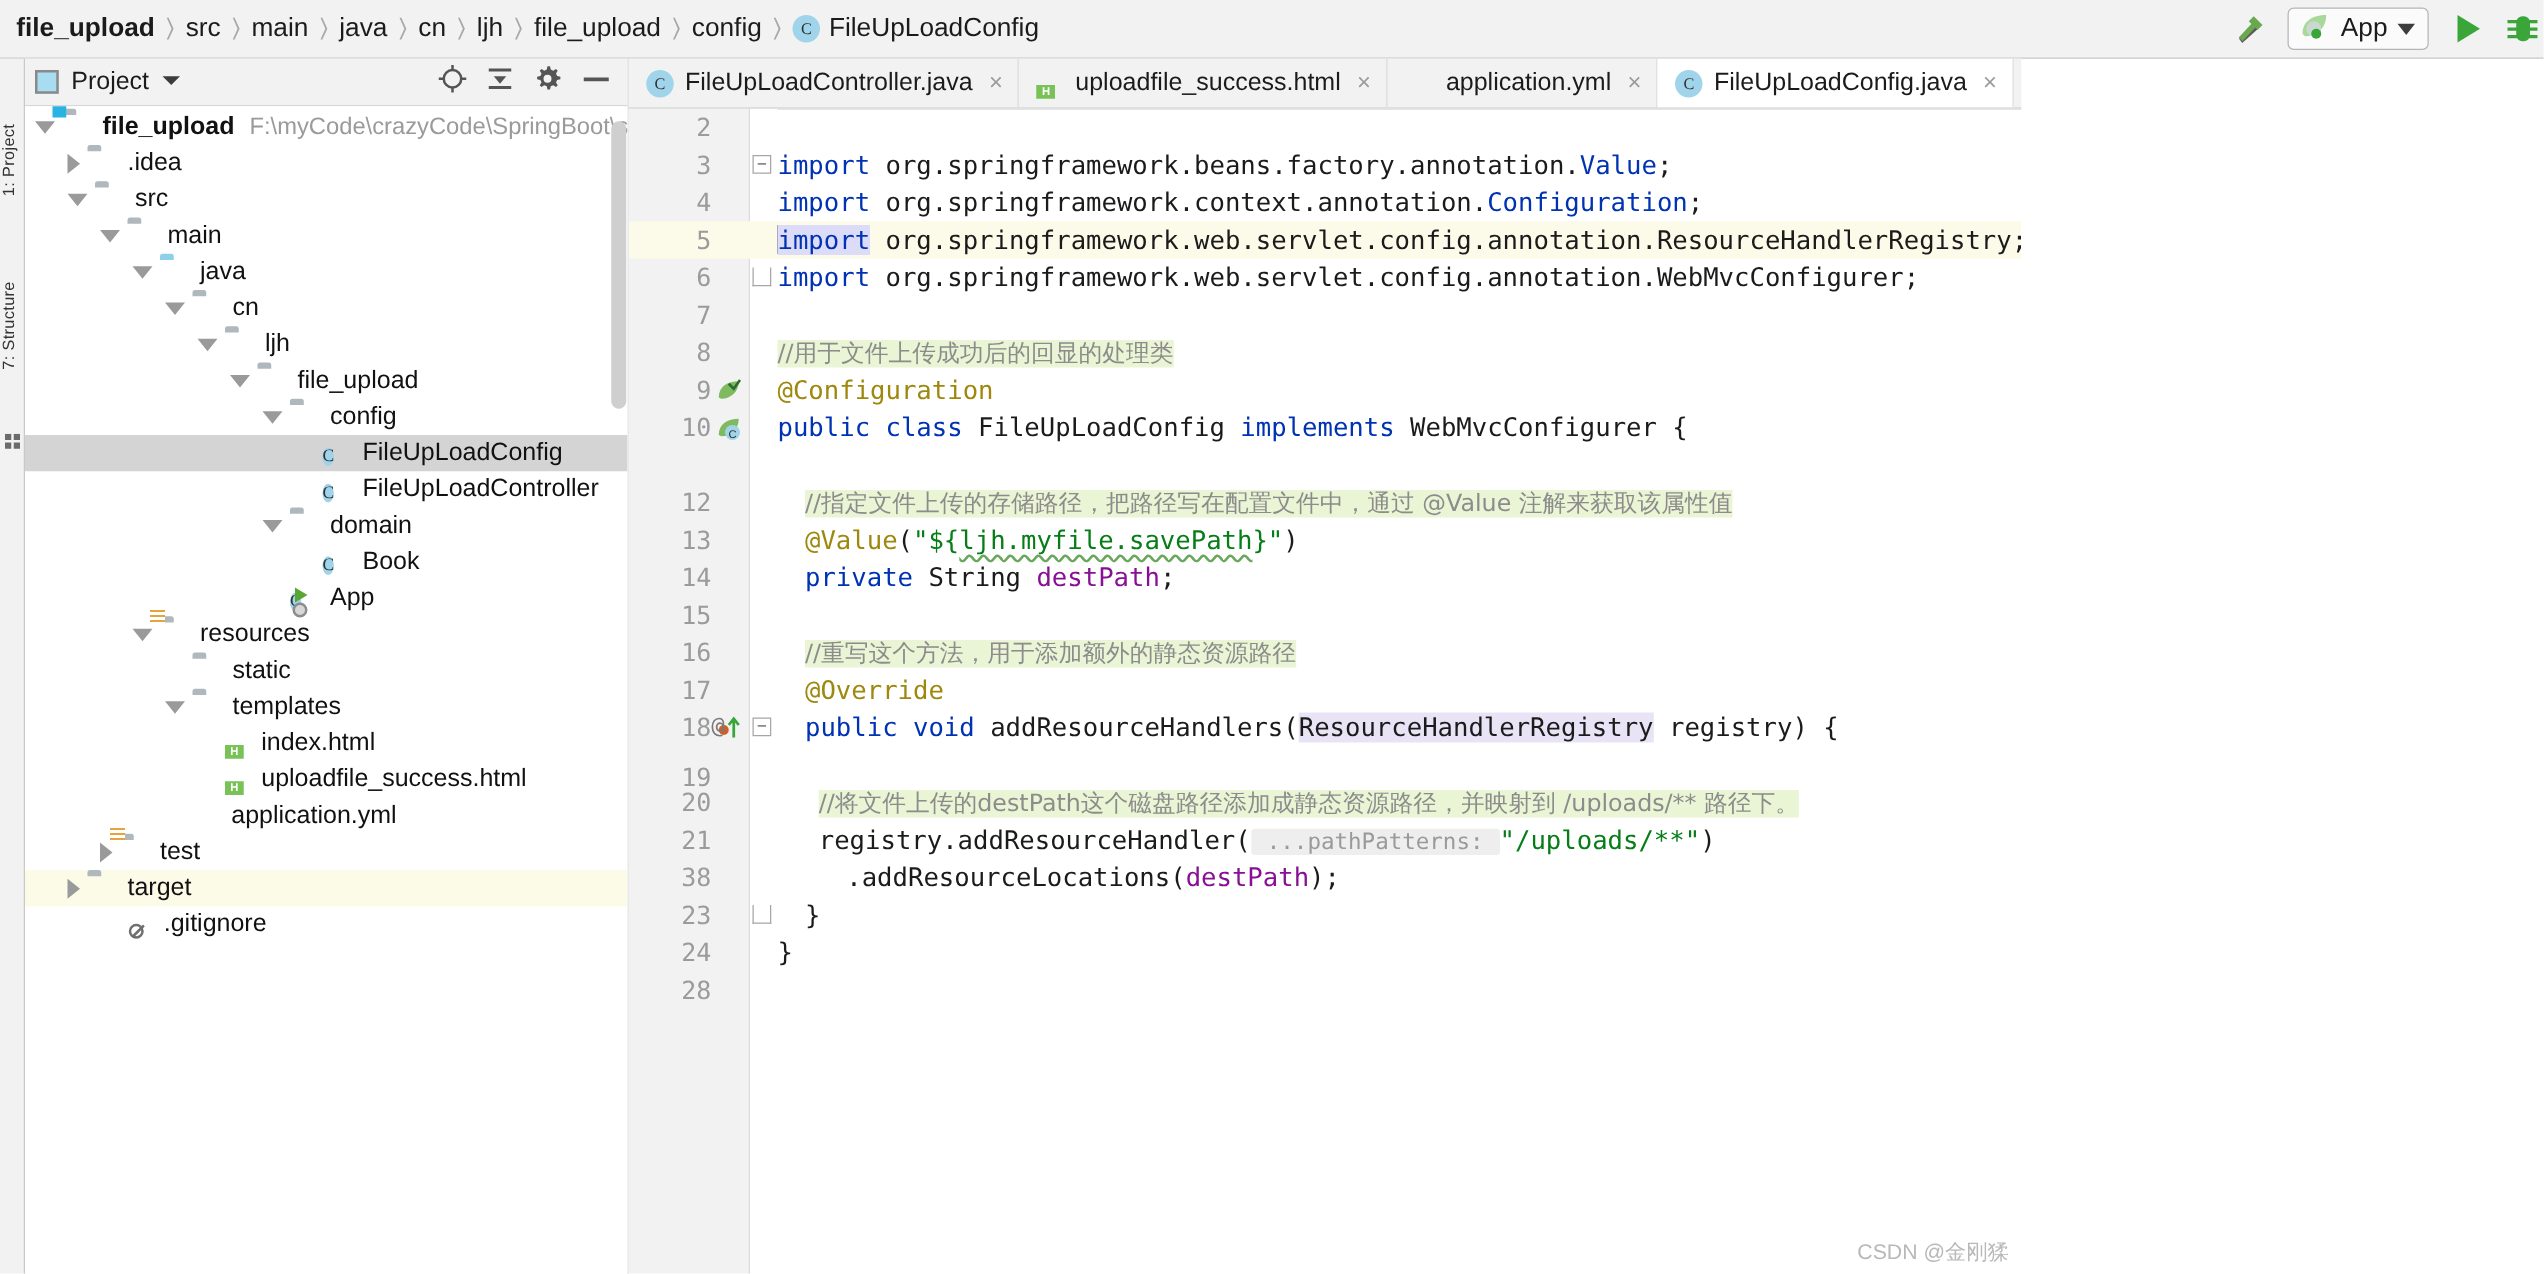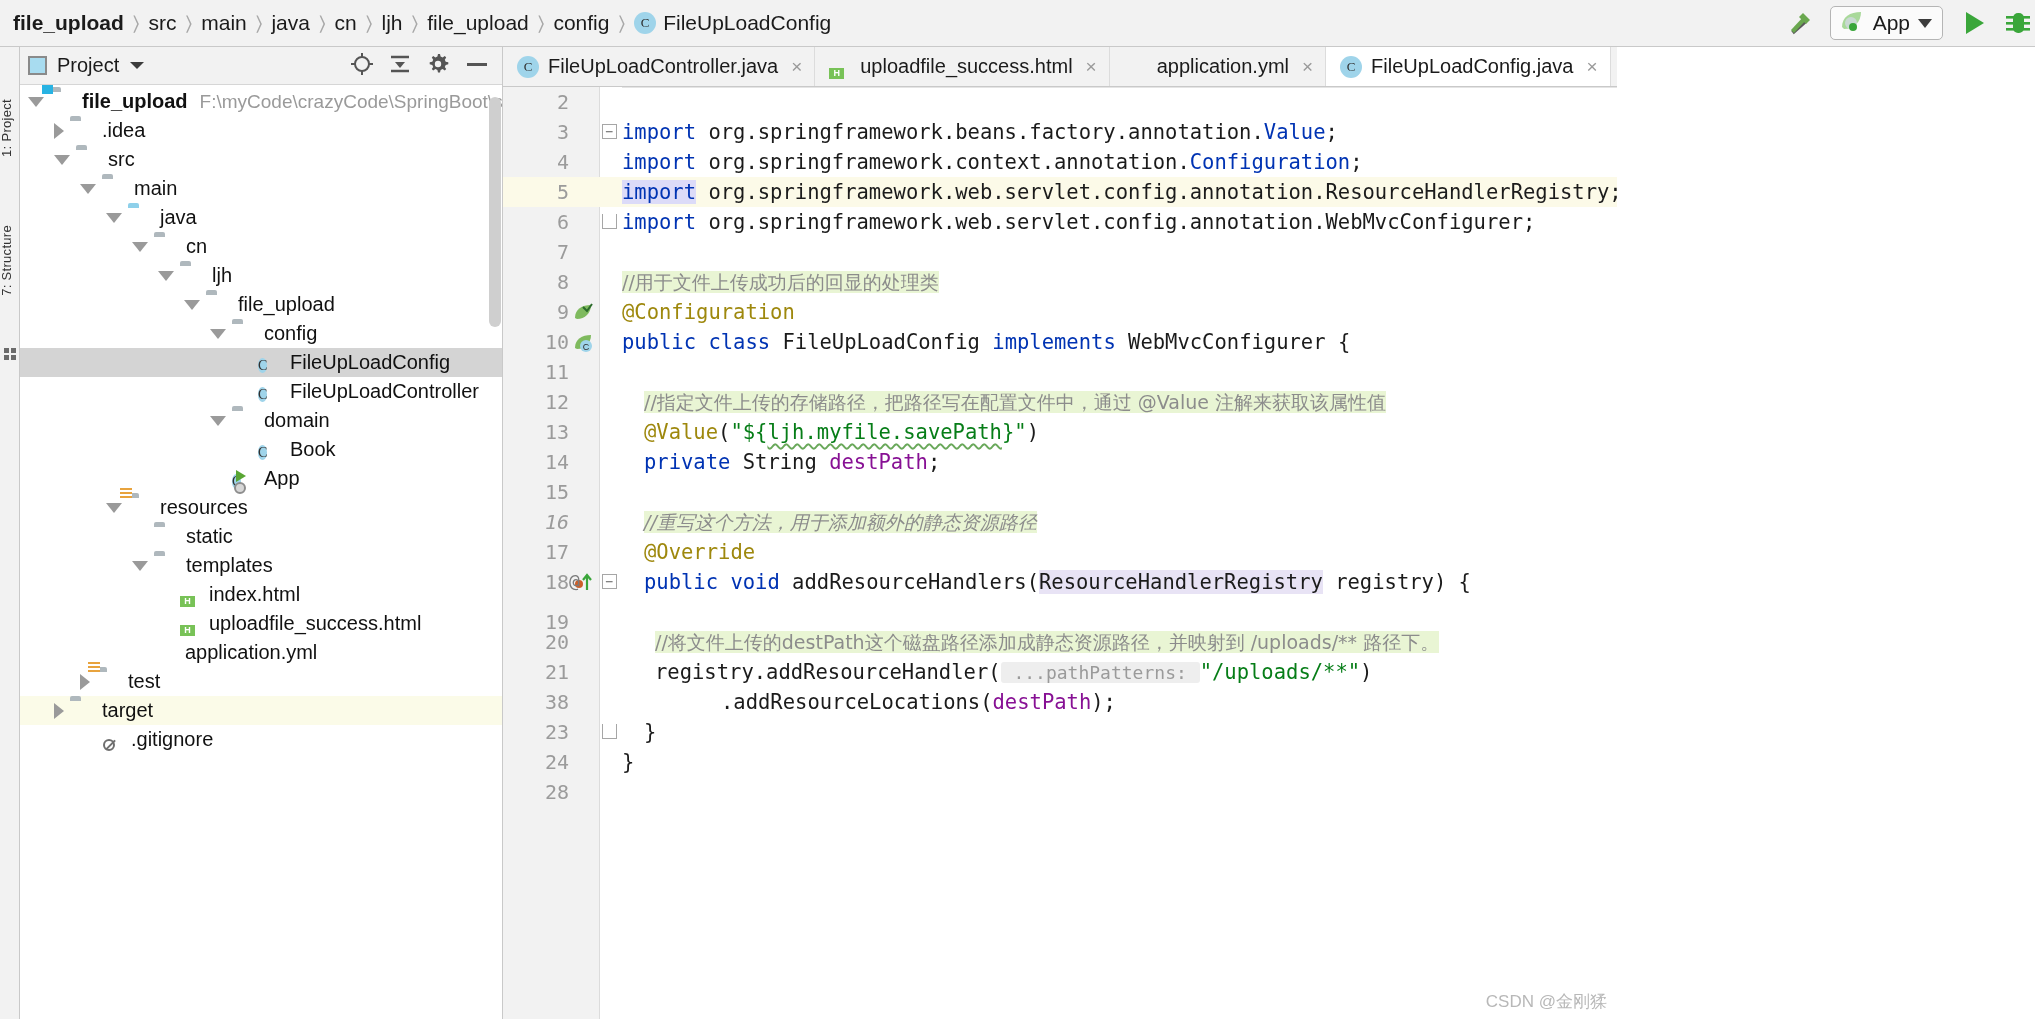--- a/index.html
+++ b/index.html
@@ -573,37 +573,36 @@
               <path d="M2 16 C2 7, 9 3, 18 3 C18 11, 12 17, 4 17 Z" fill="#7fba5e"></path>
               <path d="M10 5 L14 9 L19 2" stroke="#2b6b2b" stroke-width="2" fill="none"></path>
             </svg></span>
           <div class="line" style="top: 210px;"><span class="lnum">9</span><span class="code" style="left: 119px;"><span class="ann">@Configuration</span></span></div>
           <span class="gicon" style="top: 245px;"><svg width="21" height="21" viewBox="0 0 21 21">
               <path d="M2 16 C2 7, 9 3, 18 3 C18 11, 12 17, 4 17 Z" fill="#7fba5e"></path>
               <circle cx="13" cy="14" r="6" fill="#9fd4ea"></circle>
               <text x="13" y="18" font-size="9" text-anchor="middle" fill="#2b2b2b">C</text>
             </svg></span>
           <div class="line" style="top: 240px;"><span class="lnum">10</span><span class="code" style="left: 119px;"><span class="kw">public</span><span> </span><span class="kw">class</span><span> FileUpLoadConfig </span><span class="kw">implements</span><span> WebMvcConfigurer {</span></span></div>
-          <div class="line" style="top: 270px;"><span class="lnum">11</span><span class="code" style="left: 119px;"></span></div>
           <div class="line" style="top: 300px;"><span class="lnum">12</span><span class="code" style="left: 141px;"><span class="cmt">//指定文件上传的存储路径，把路径写在配置文件中，通过 @Value 注解来获取该属性值</span></span></div>
           <div class="line" style="top: 330px;"><span class="lnum">13</span><span class="code" style="left: 141px;"><span class="ann">@Value</span><span>(</span><span class="str">"${</span><span class="str wavy">ljh.myfile.savePath</span><span class="str">}"</span><span>)</span></span></div>
           <div class="line" style="top: 360px;"><span class="lnum">14</span><span class="code" style="left: 141px;"><span class="kw">private</span><span> String </span><span class="fld">destPath</span><span>;</span></span></div>
           <div class="line" style="top: 390px;"><span class="lnum">15</span><span class="code" style="left: 119px;"></span></div>
-          <div class="line" style="top: 420px; font-style: italic;"><span class="lnum">16</span><span class="code" style="left: 141px;"><span class="cmt">//重写这个方法，用于添加额外的静态资源路径</span></span></div>
+          <div class="line" style="top: 420px;"><span class="lnum">16</span><span class="code" style="left: 141px;"><span class="cmt">//重写这个方法，用于添加额外的静态资源路径</span></span></div>
           <div class="line" style="top: 450px;"><span class="lnum">17</span><span class="code" style="left: 141px;"><span class="ann">@Override</span></span></div>
           <span class="fold-minus" style="left: 99px; top: 487px;">−</span>
           <span class="gicon" style="top: 485px;"><svg width="21" height="21" viewBox="0 0 21 21">
               <circle cx="6" cy="12" r="4" fill="#cc5f2a"></circle>
               <path d="M14 18 L14 4 M10 8 L14 3 L18 8" stroke="#3aa63a" stroke-width="2.2" fill="none"></path>
             </svg></span>
           <div class="line" style="top: 480px;"><span class="lnum">18</span><span class="code" style="left: 141px;"><span class="kw">public</span><span> </span><span class="kw">void</span><span> addResourceHandlers</span><span>(</span><span class="idhl">ResourceHandlerRegistry</span><span> registry) {</span></span></div>
           <div class="line" style="top: 520px;"><span class="lnum">19</span><span class="code" style="left: 119px;"></span></div>
           <div class="line" style="top: 540px;"><span class="lnum">20</span><span class="code" style="left: 152px;"><span class="cmt">//将文件上传的destPath这个磁盘路径添加成静态资源路径，并映射到 /uploads/** 路径下。</span></span></div>
           <div class="line" style="top: 570px;"><span class="lnum">21</span><span class="code" style="left: 152px;"><span>registry.addResourceHandler(</span><span class="hint"> ...pathPatterns: </span><span class="str">"/uploads/**"</span><span>)</span></span></div>
-          <div class="line" style="top: 600px;"><span class="lnum">38</span><span class="code" style="left: 174px; margin-left: 44px;"><span>.addResourceLocations(</span><span class="fld">destPath</span><span>);</span></span></div>
+          <div class="line" style="top: 600px;"><span class="lnum">38</span><span class="code" style="left: 174px;"><span>.addResourceLocations(</span><span class="fld">destPath</span><span>);</span></span></div>
           <span class="fold-end" style="left: 99px; top: 637px;"></span>
           <div class="line" style="top: 630px;"><span class="lnum">23</span><span class="code" style="left: 141px;"><span>}</span></span></div>
           <div class="line" style="top: 660px;"><span class="lnum">24</span><span class="code" style="left: 119px;"><span>}</span></span></div>
           <div class="line" style="top: 690px;"><span class="lnum">28</span><span class="code" style="left: 119px;"></span></div>
           <span class="gicon" style="left: 66px; top: 483px;"><span style="font-family:'DejaVu Sans Mono',monospace;font-size:18px;color:#7a7a7a;">@</span></span>
         </div>
       <div class="watermark">CSDN @金刚猱</div>
     </div>
   </div>
 

